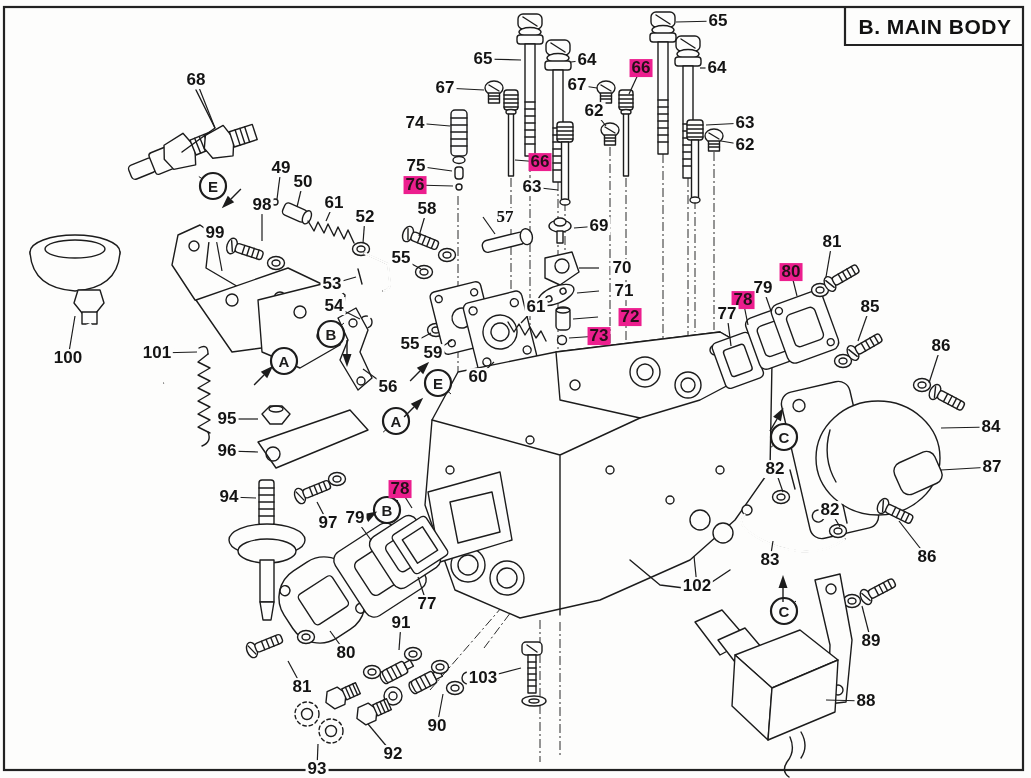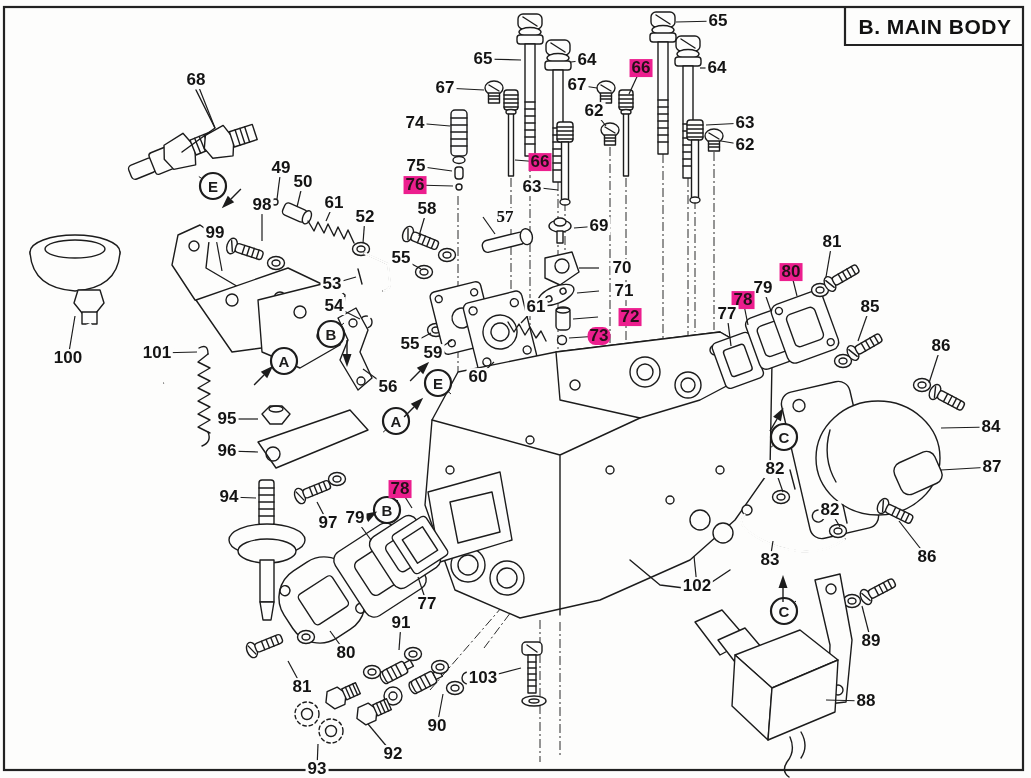--- a/index.html
+++ b/index.html
@@ -532,21 +532,21 @@
       <div class="callout" style="left: 401px; top: 258px;">55</div>
       <div class="callout" style="left: 410px; top: 344px;">55</div>
       <div class="callout" style="left: 433px; top: 353px;">59</div>
       <div class="callout" style="left: 388px; top: 387px;">56</div>
       <div class="callout" style="left: 478px; top: 377px;">60</div>
       <div class="callout" style="left: 536px; top: 307px;">61</div>
       <div class="callout" style="left: 599px; top: 226px;">69</div>
       <div class="callout" style="left: 599px; top: 268px; margin-left: 23px;">70</div>
       <div class="callout" style="left: 599px; top: 291px; margin-left: 25px;">71</div>
       <div class="callout hl" style="left: 598px; top: 317px; margin-left: 32px;">72</div>
-      <div class="callout hl" style="left: 599px; top: 336px; border-radius: 8px;">73</div>
+      <div class="callout hl" style="left: 599px; top: 336px;">73</div>
       <div class="callout" style="left: 832px; top: 242px;">81</div>
       <div class="callout hl" style="left: 791px; top: 272px;">80</div>
       <div class="callout" style="left: 763px; top: 288px;">79</div>
       <div class="callout hl" style="left: 743px; top: 300px;">78</div>
       <div class="callout" style="left: 727px; top: 314px;">77</div>
       <div class="callout" style="left: 870px; top: 307px;">85</div>
       <div class="callout" style="left: 941px; top: 346px;">86</div>
       <div class="callout" style="left: 991px; top: 427px;">84</div>
       <div class="callout" style="left: 992px; top: 467px;">87</div>
       <div class="callout" style="left: 775px; top: 469px;">82</div>

